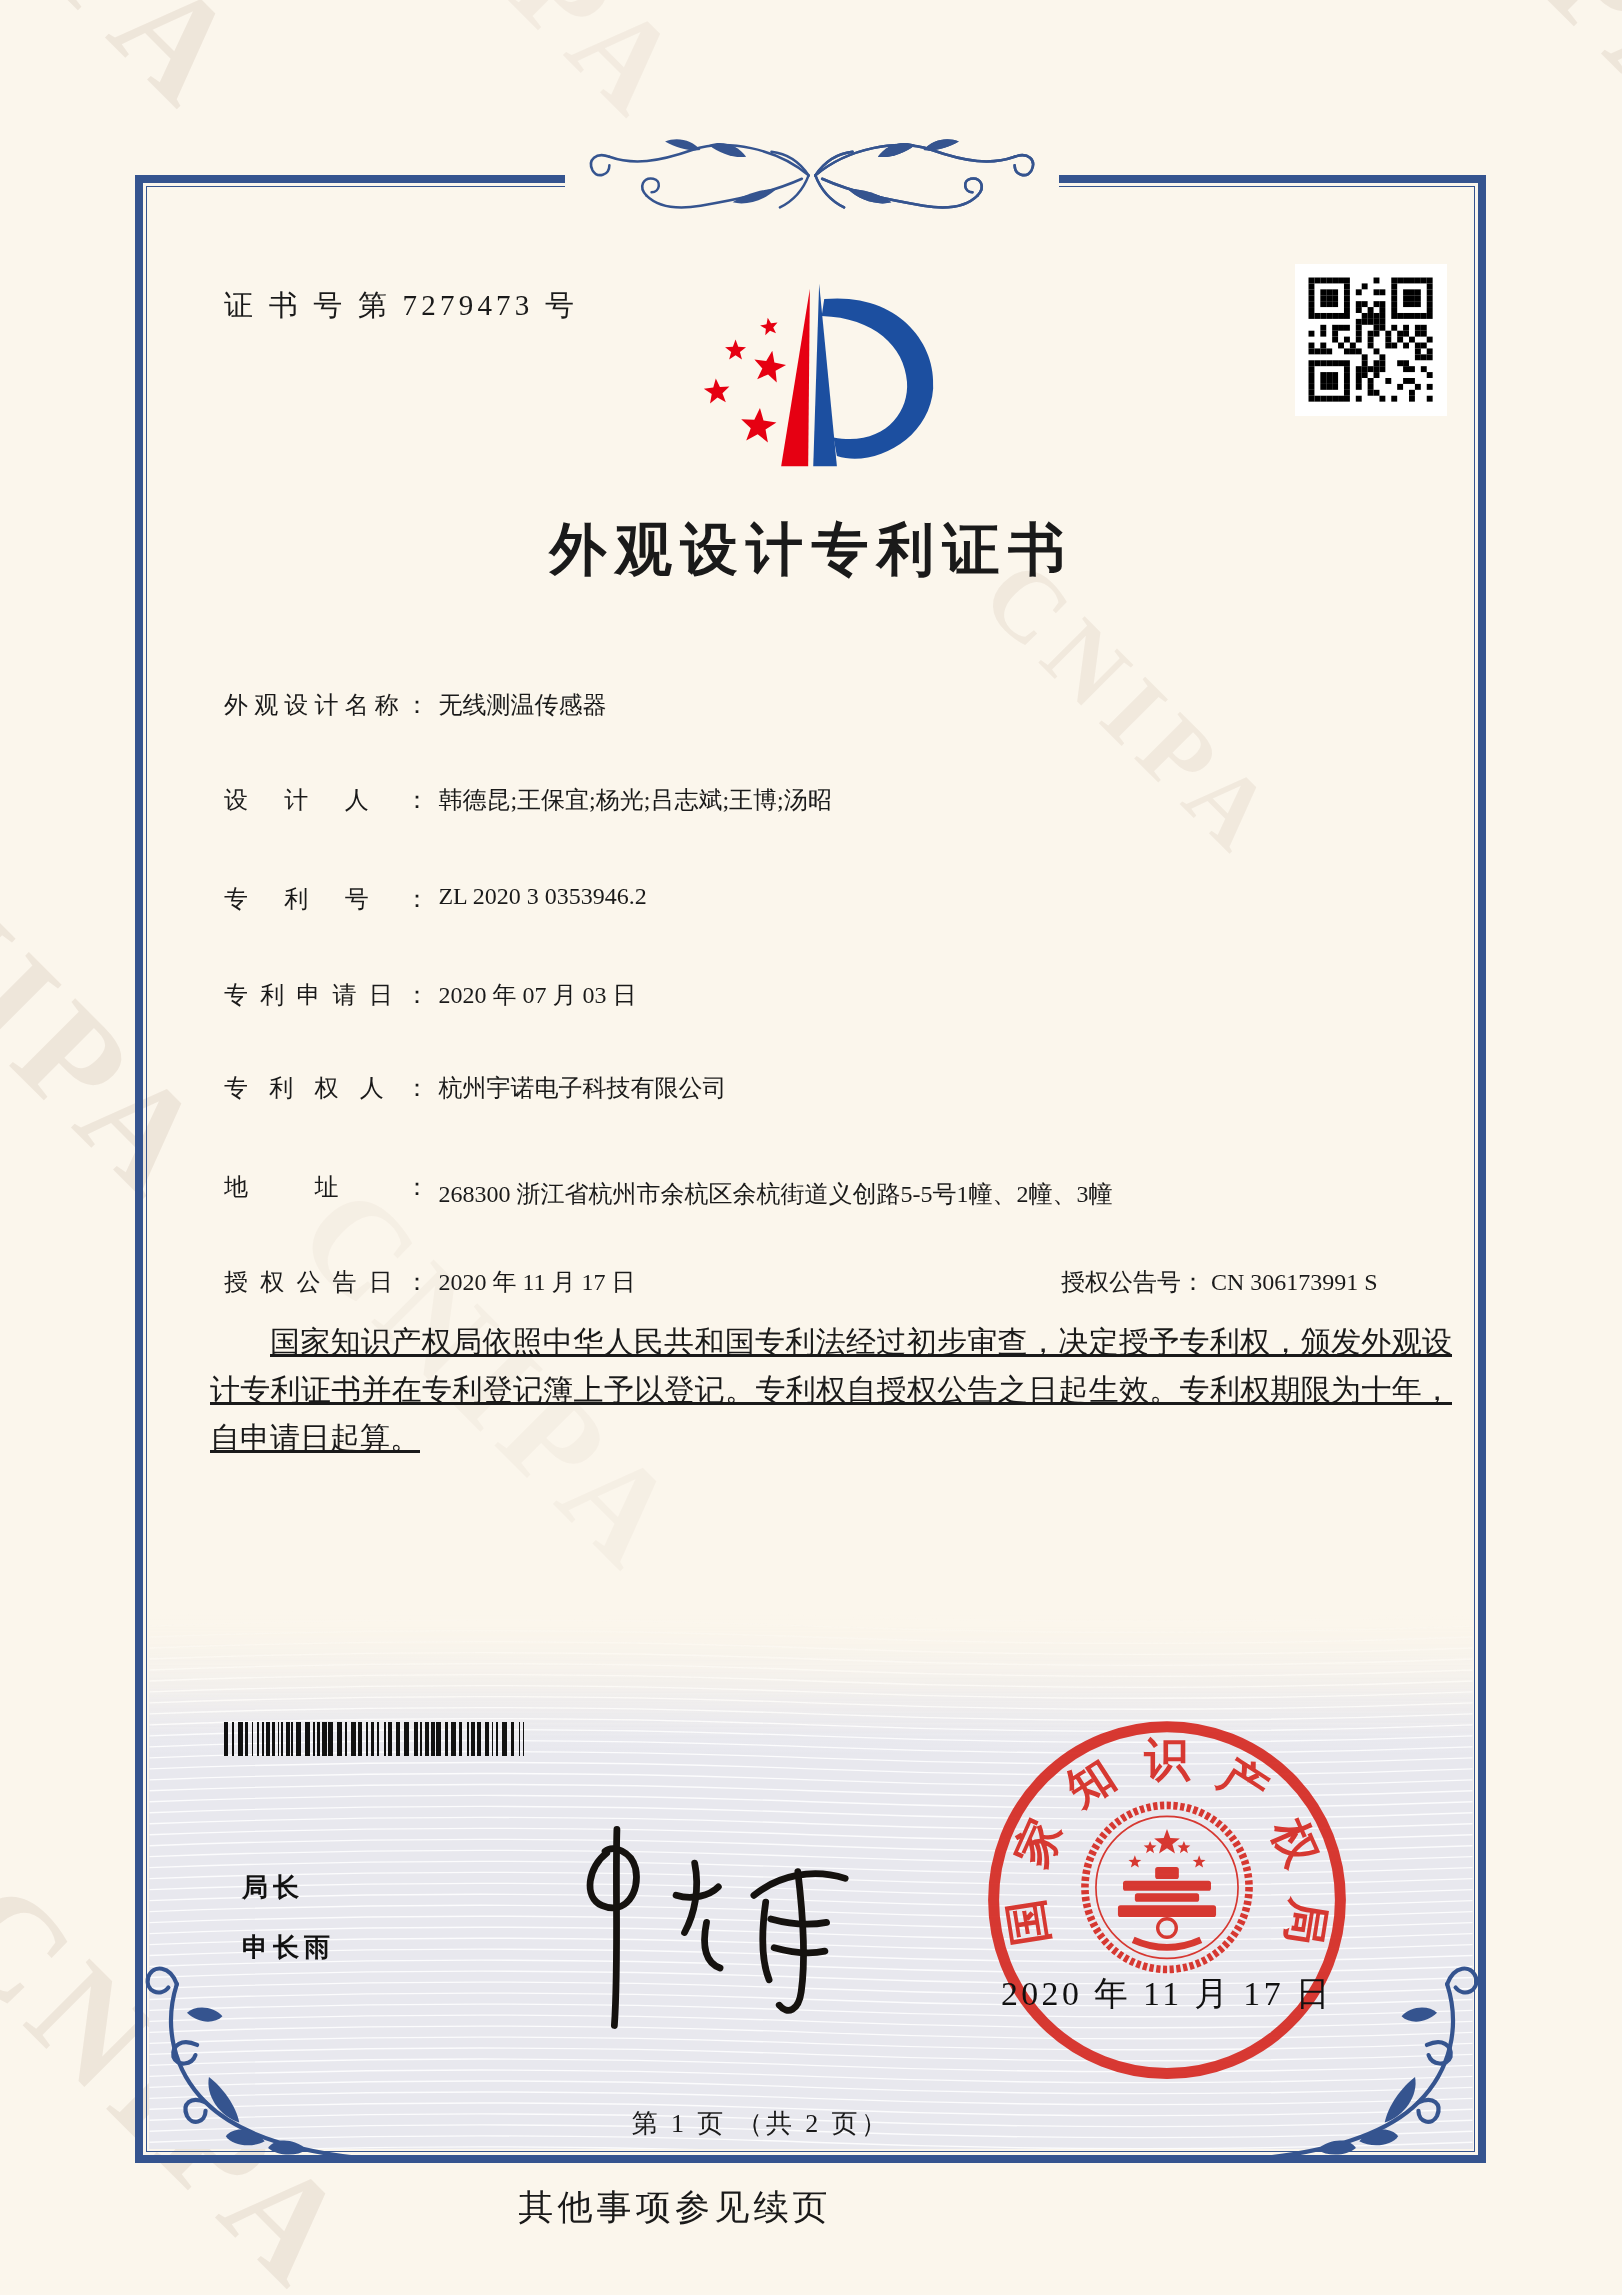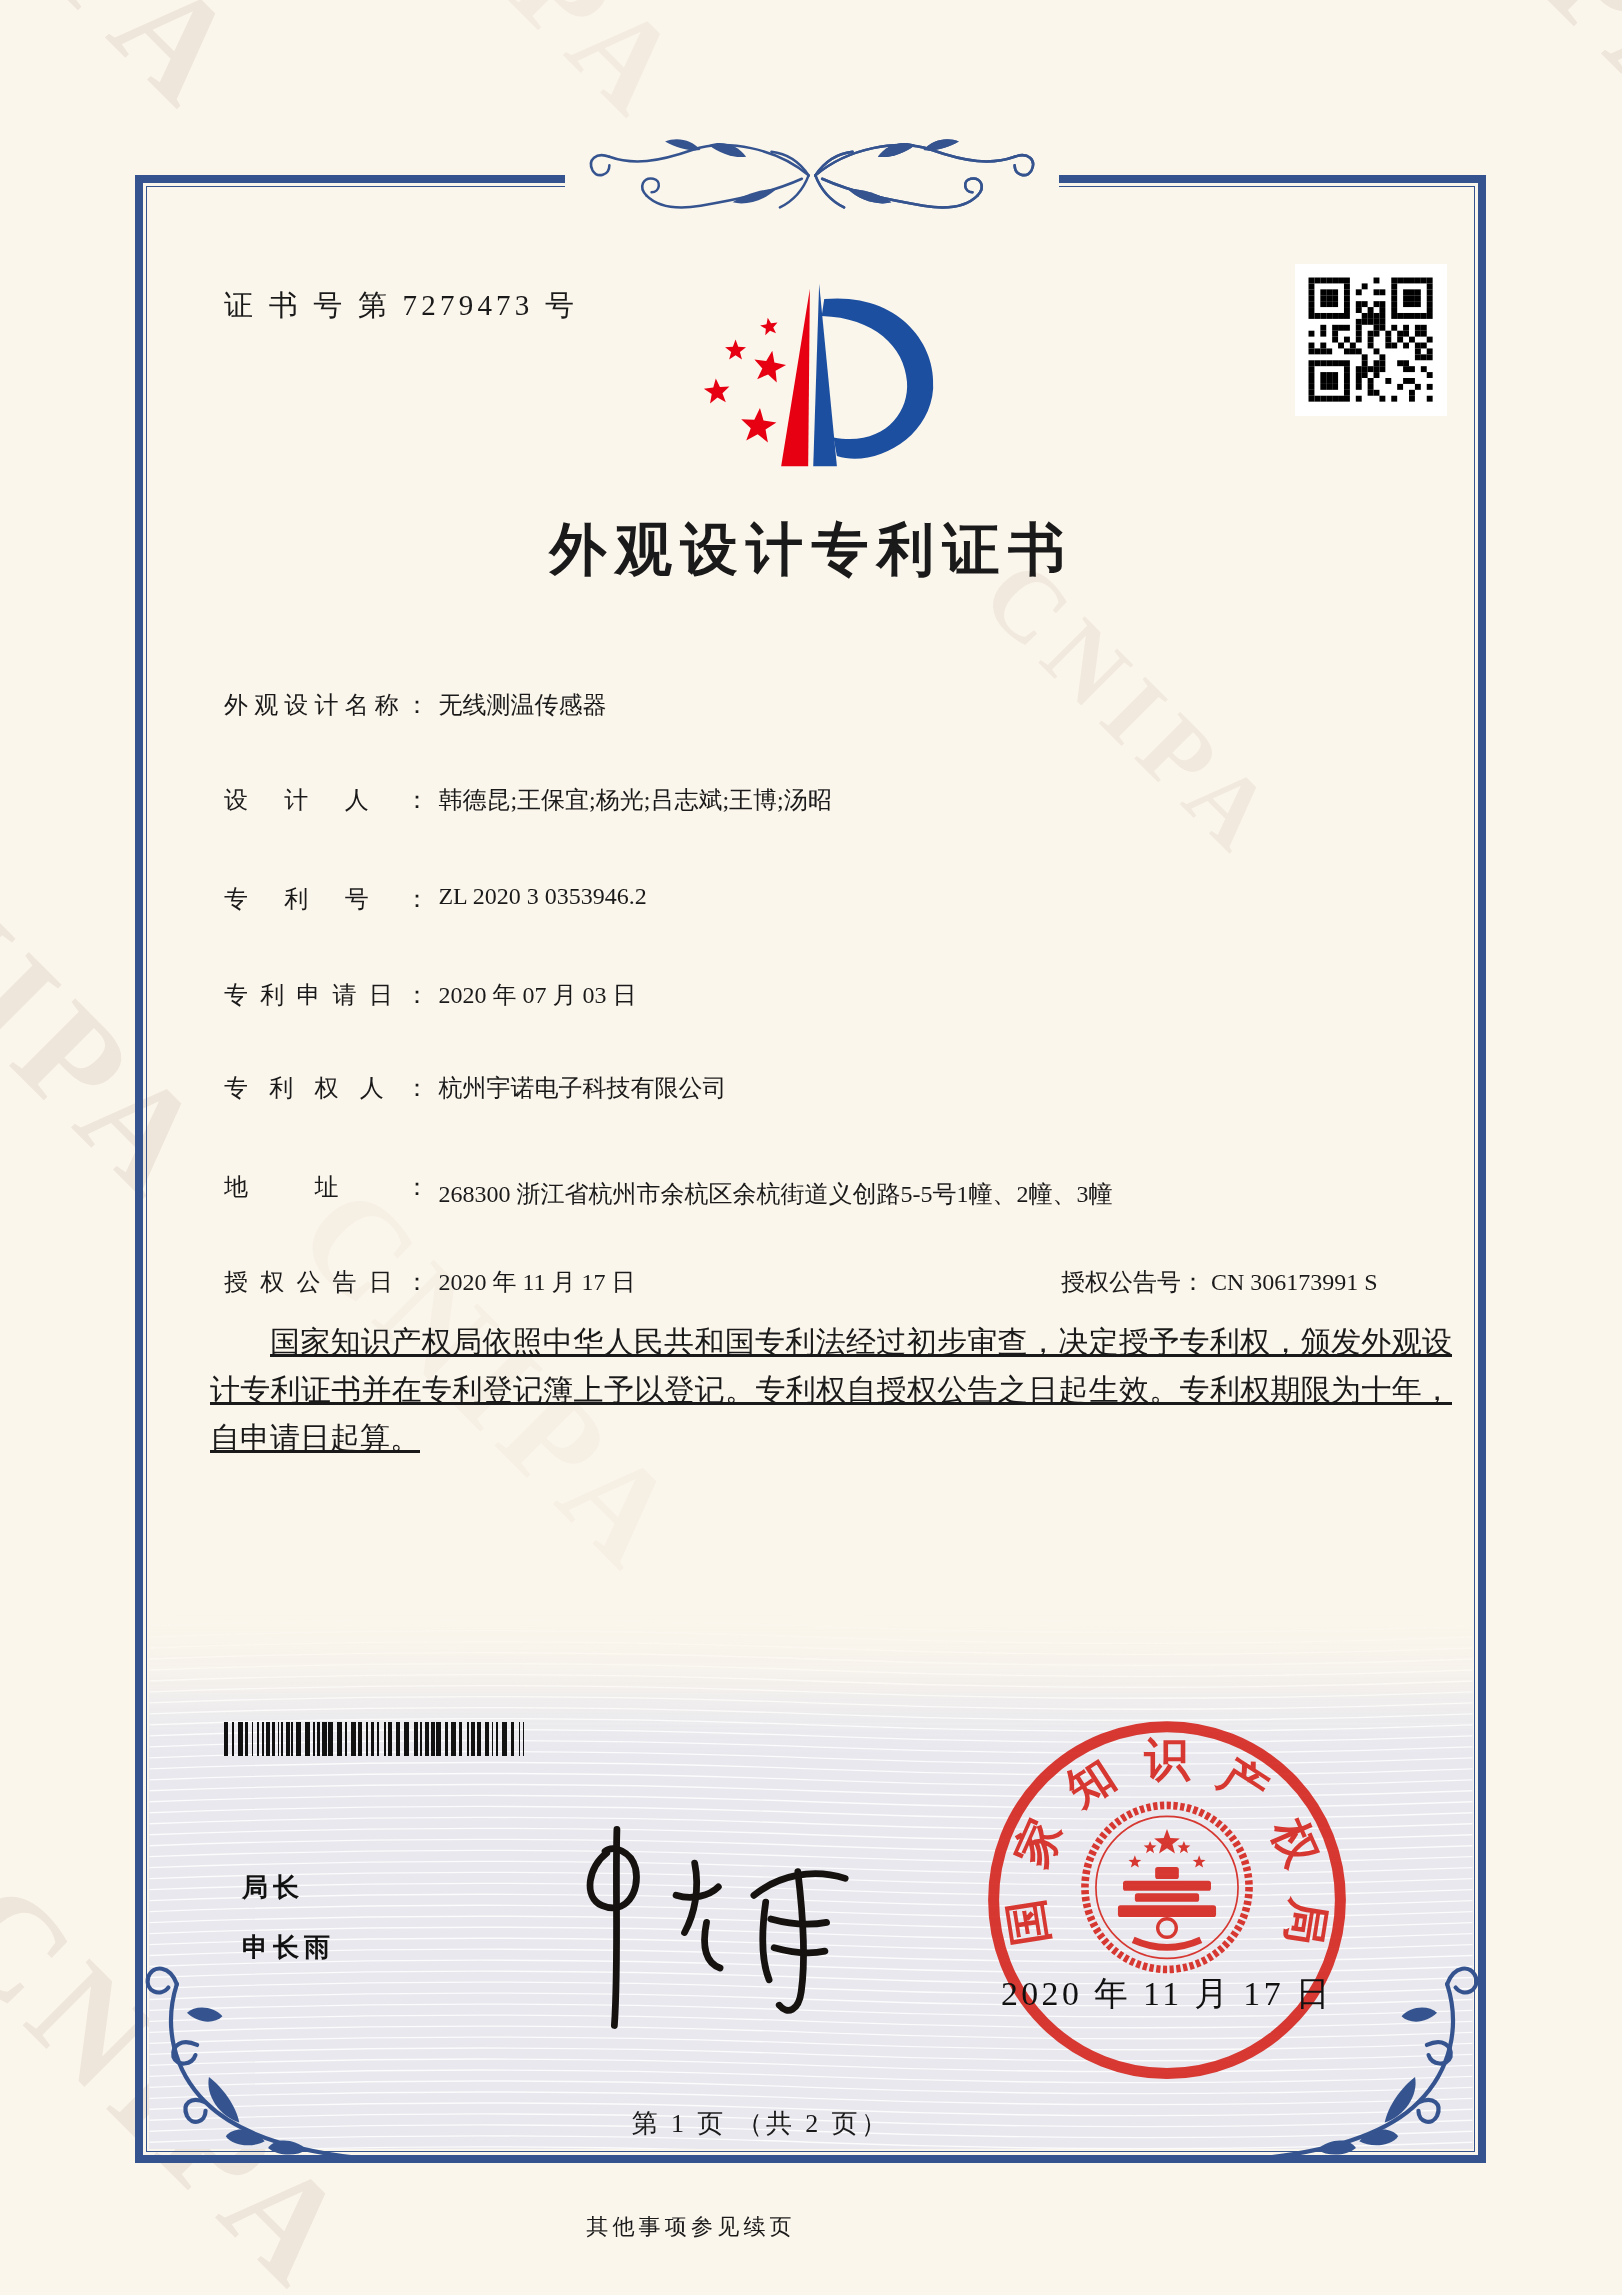--- a/index.html
+++ b/index.html
@@ -38,22 +38,22 @@
   
   .barcode{position:absolute;left:224px;top:1722px;width:314px;height:34px;z-index:3;font-size:0;}
   .barcode i{display:inline-block;height:34px;background:#111;vertical-align:top;}
   
   .director{position:absolute;left:242px;z-index:3;font-family:"Liberation Sans",sans-serif;
             font-weight:600;font-size:26px;letter-spacing:5px;color:#111;}
   .sig{position:absolute;left:507px;top:1814px;z-index:4;}
   .seal{position:absolute;left:964px;top:1714px;z-index:5;}
   .pagefoot{position:absolute;left:592px;top:2106px;width:338px;text-align:center;
             font-size:26px;letter-spacing:3.4px;z-index:3;}
-  .contnote{position:absolute;left:522px;top:2184px;width:338px;text-align:center;
-            font-size:22px;letter-spacing:4.2px;z-index:3;margin-top:28px;}
+  .contnote{position:absolute;left:506px;top:2184px;width:338px;text-align:center;
+            font-size:35px;letter-spacing:4.2px;z-index:3;}
   .ornament{position:absolute;left:565px;top:123px;z-index:3;background:#fbf6ec;}
   .corner{position:absolute;z-index:3;}
 </style>
 </head>
 <body>
 
 <div class="wm" style="left:-211px;top:-177px;font-size:144px;">CNIPA</div>
 <div class="wm" style="left:279px;top:-135px;font-size:127px;opacity:.22;">CNIPA</div>
 <div class="wm" style="left:1285px;top:-161px;font-size:144px;">CNIPA</div>
 <div class="wm" style="left:947px;top:651px;font-size:100px;opacity:.28;">CNIPA</div>

